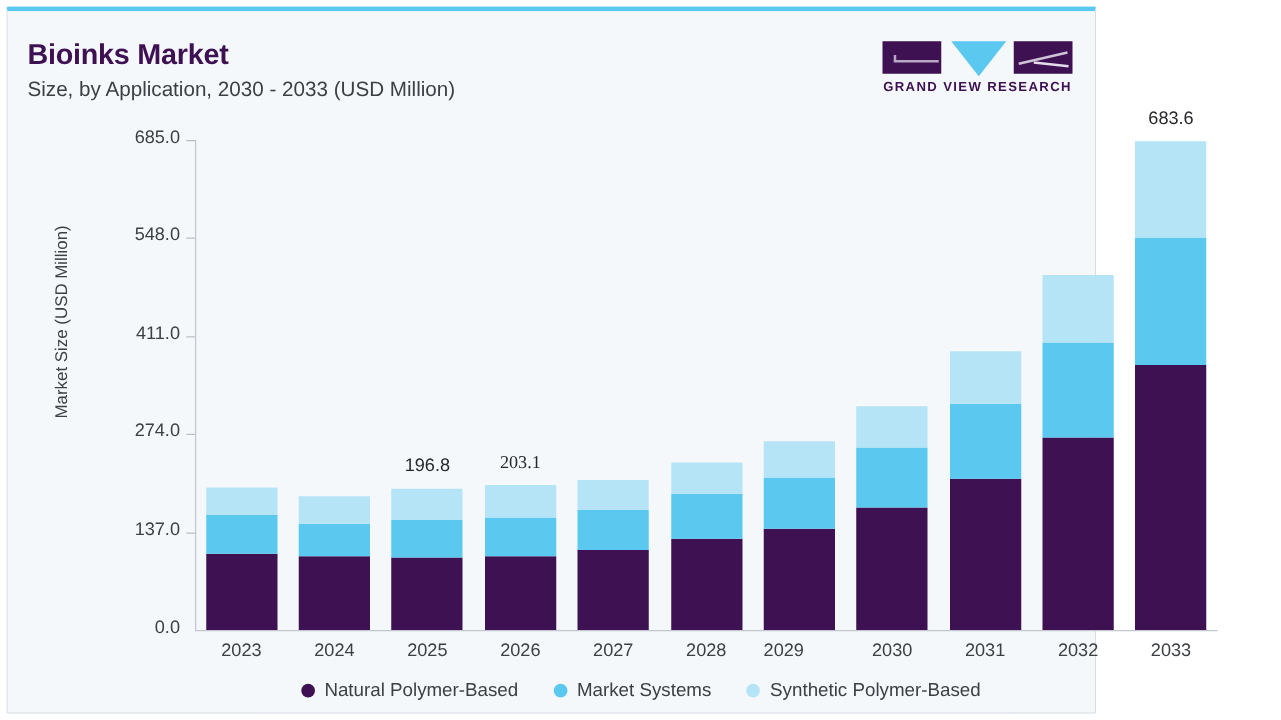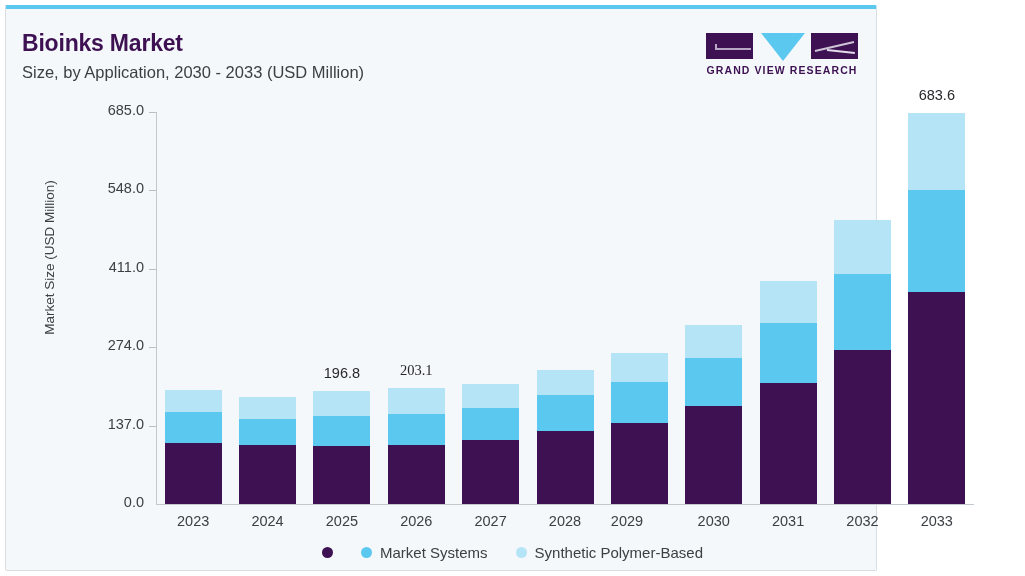--- a/index.html
+++ b/index.html
@@ -338,20 +338,21 @@
         <div class="xtick-label" style="left: 667.727px; width: 80px;">2030</div>
         <div class="xtick-label" style="left: 742.091px; width: 80px;">2031</div>
         <div class="xtick-label" style="left: 816.455px; width: 80px;">2032</div>
         <div class="xtick-label" style="left: 890.818px; width: 80px;">2033</div>
       </div>
   </div>
 
   <div id="legend">
       <div class="legend-item">
         <span class="legend-dot" style="background: rgb(61, 17, 82);"></span>
+        <span class="legend-label">Natural Polymer-Based</span>
       </div>
       <div class="legend-item">
         <span class="legend-dot" style="background: rgb(91, 200, 240);"></span>
         <span class="legend-label">Market Systems</span>
       </div>
       <div class="legend-item">
         <span class="legend-dot" style="background: rgb(181, 228, 247);"></span>
         <span class="legend-label">Synthetic Polymer-Based</span>
       </div>
     </div>

